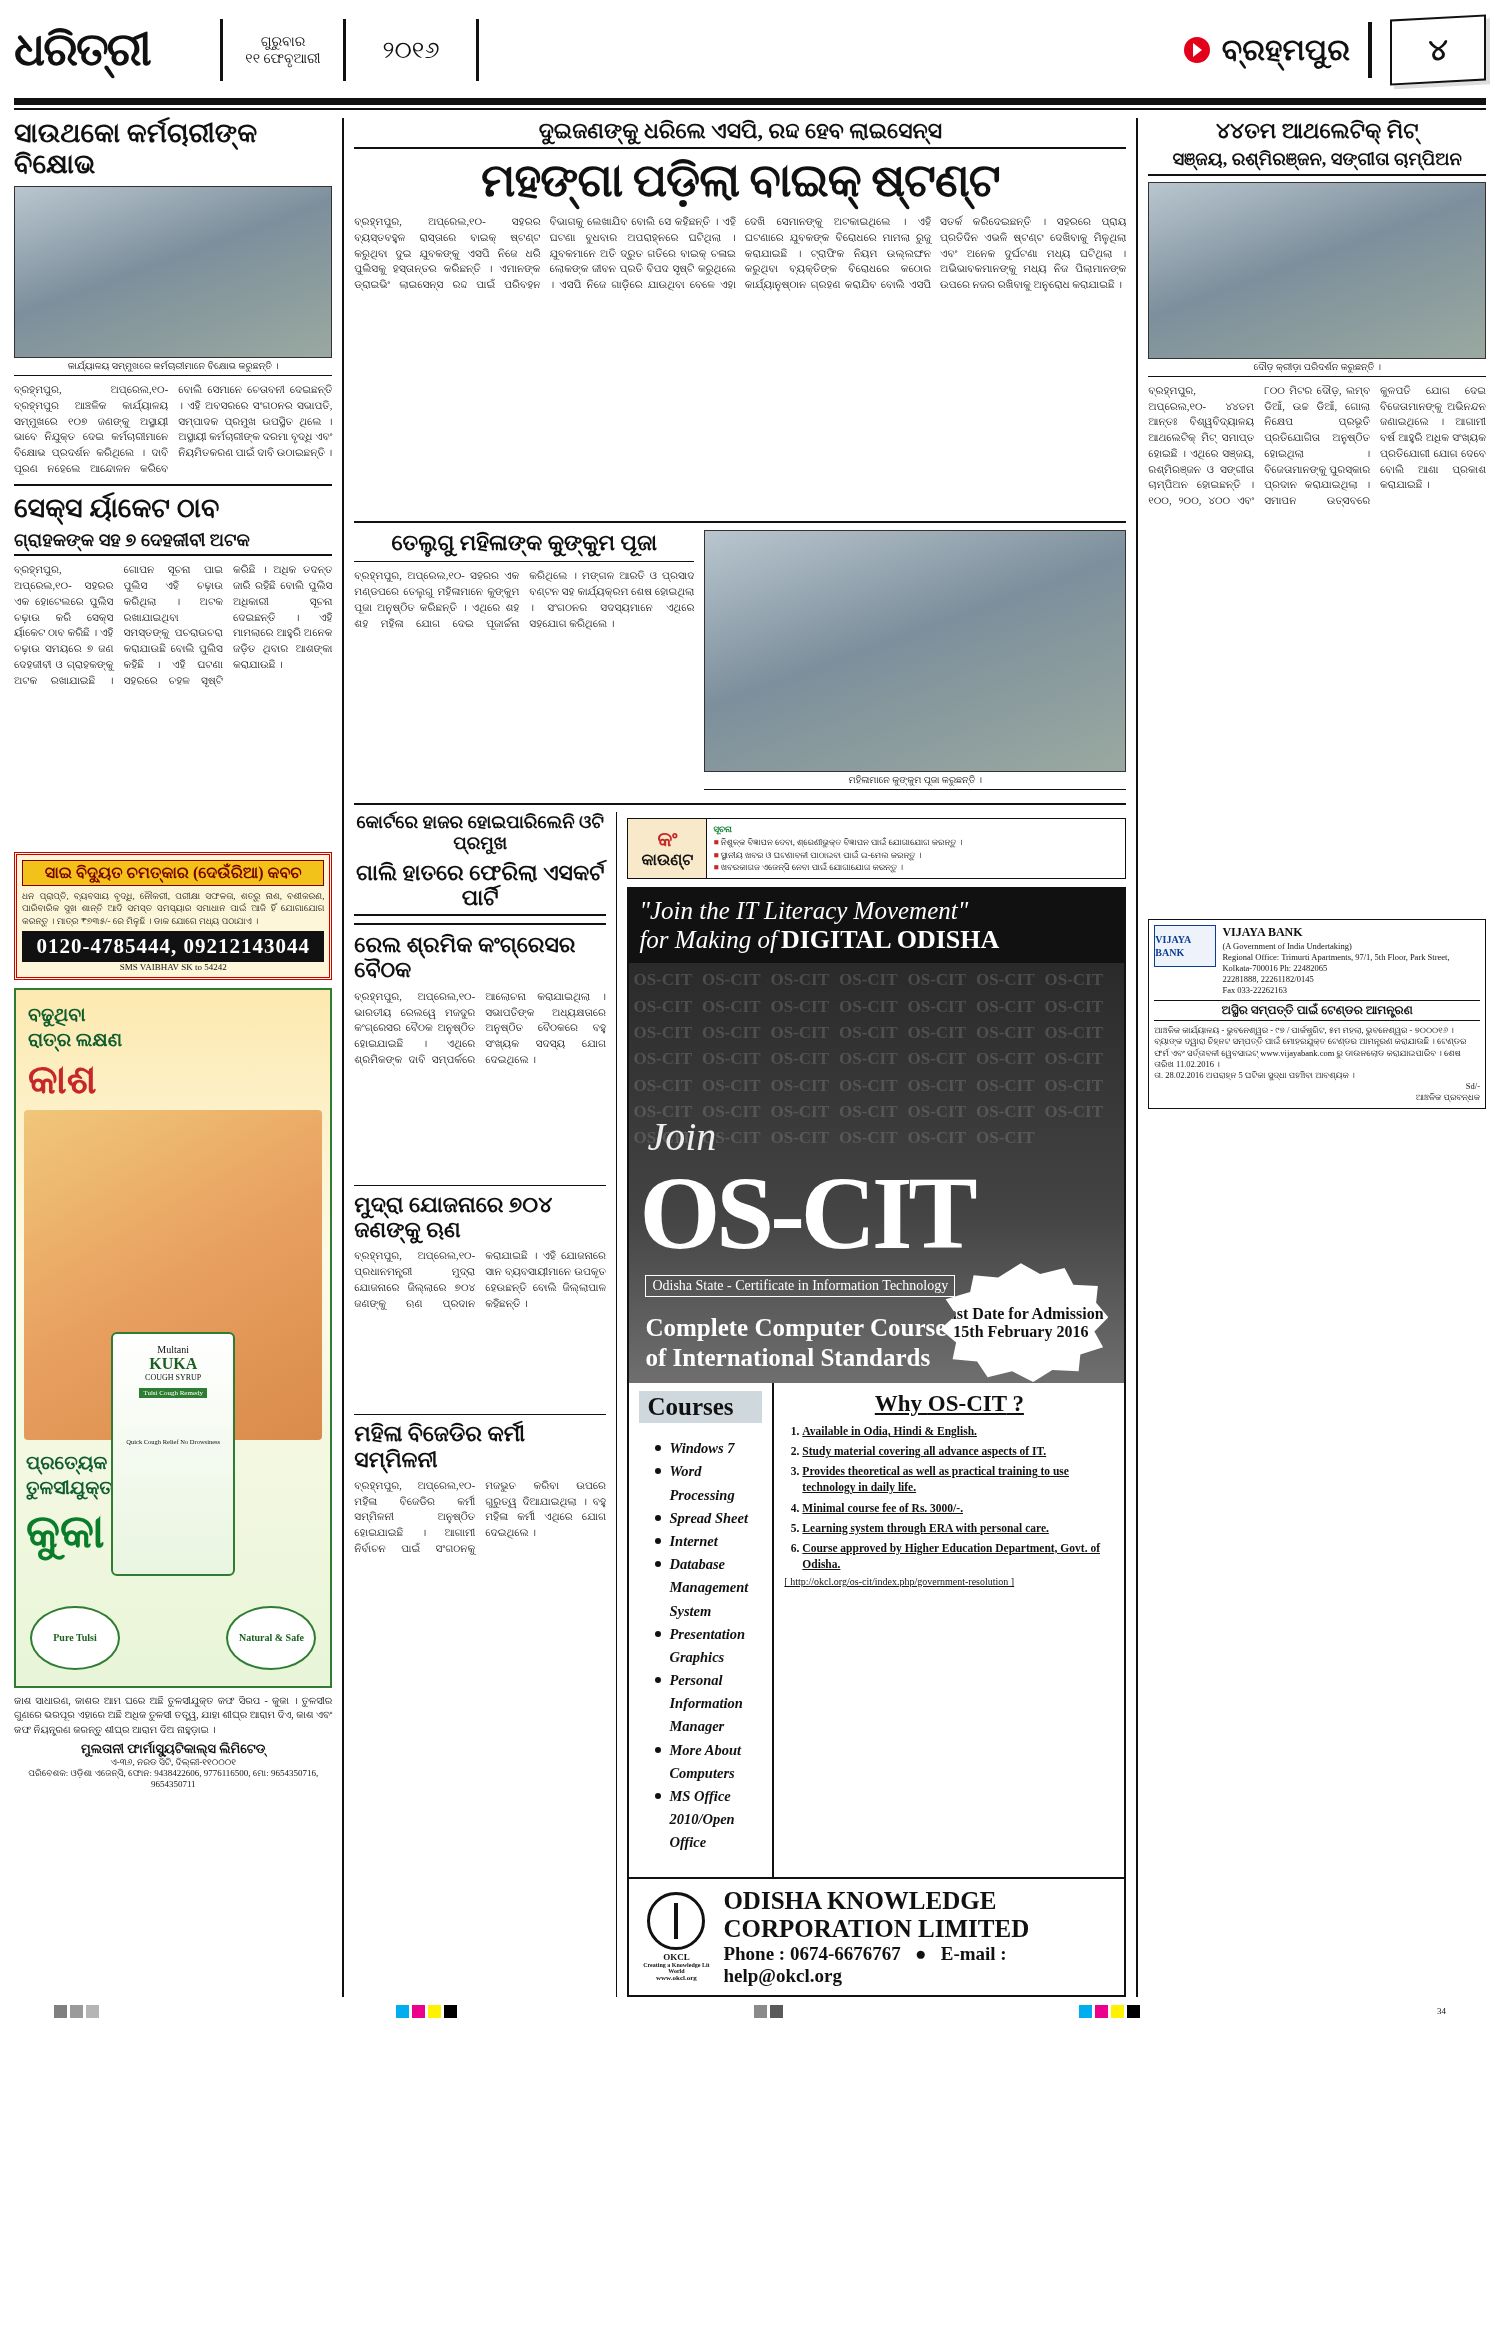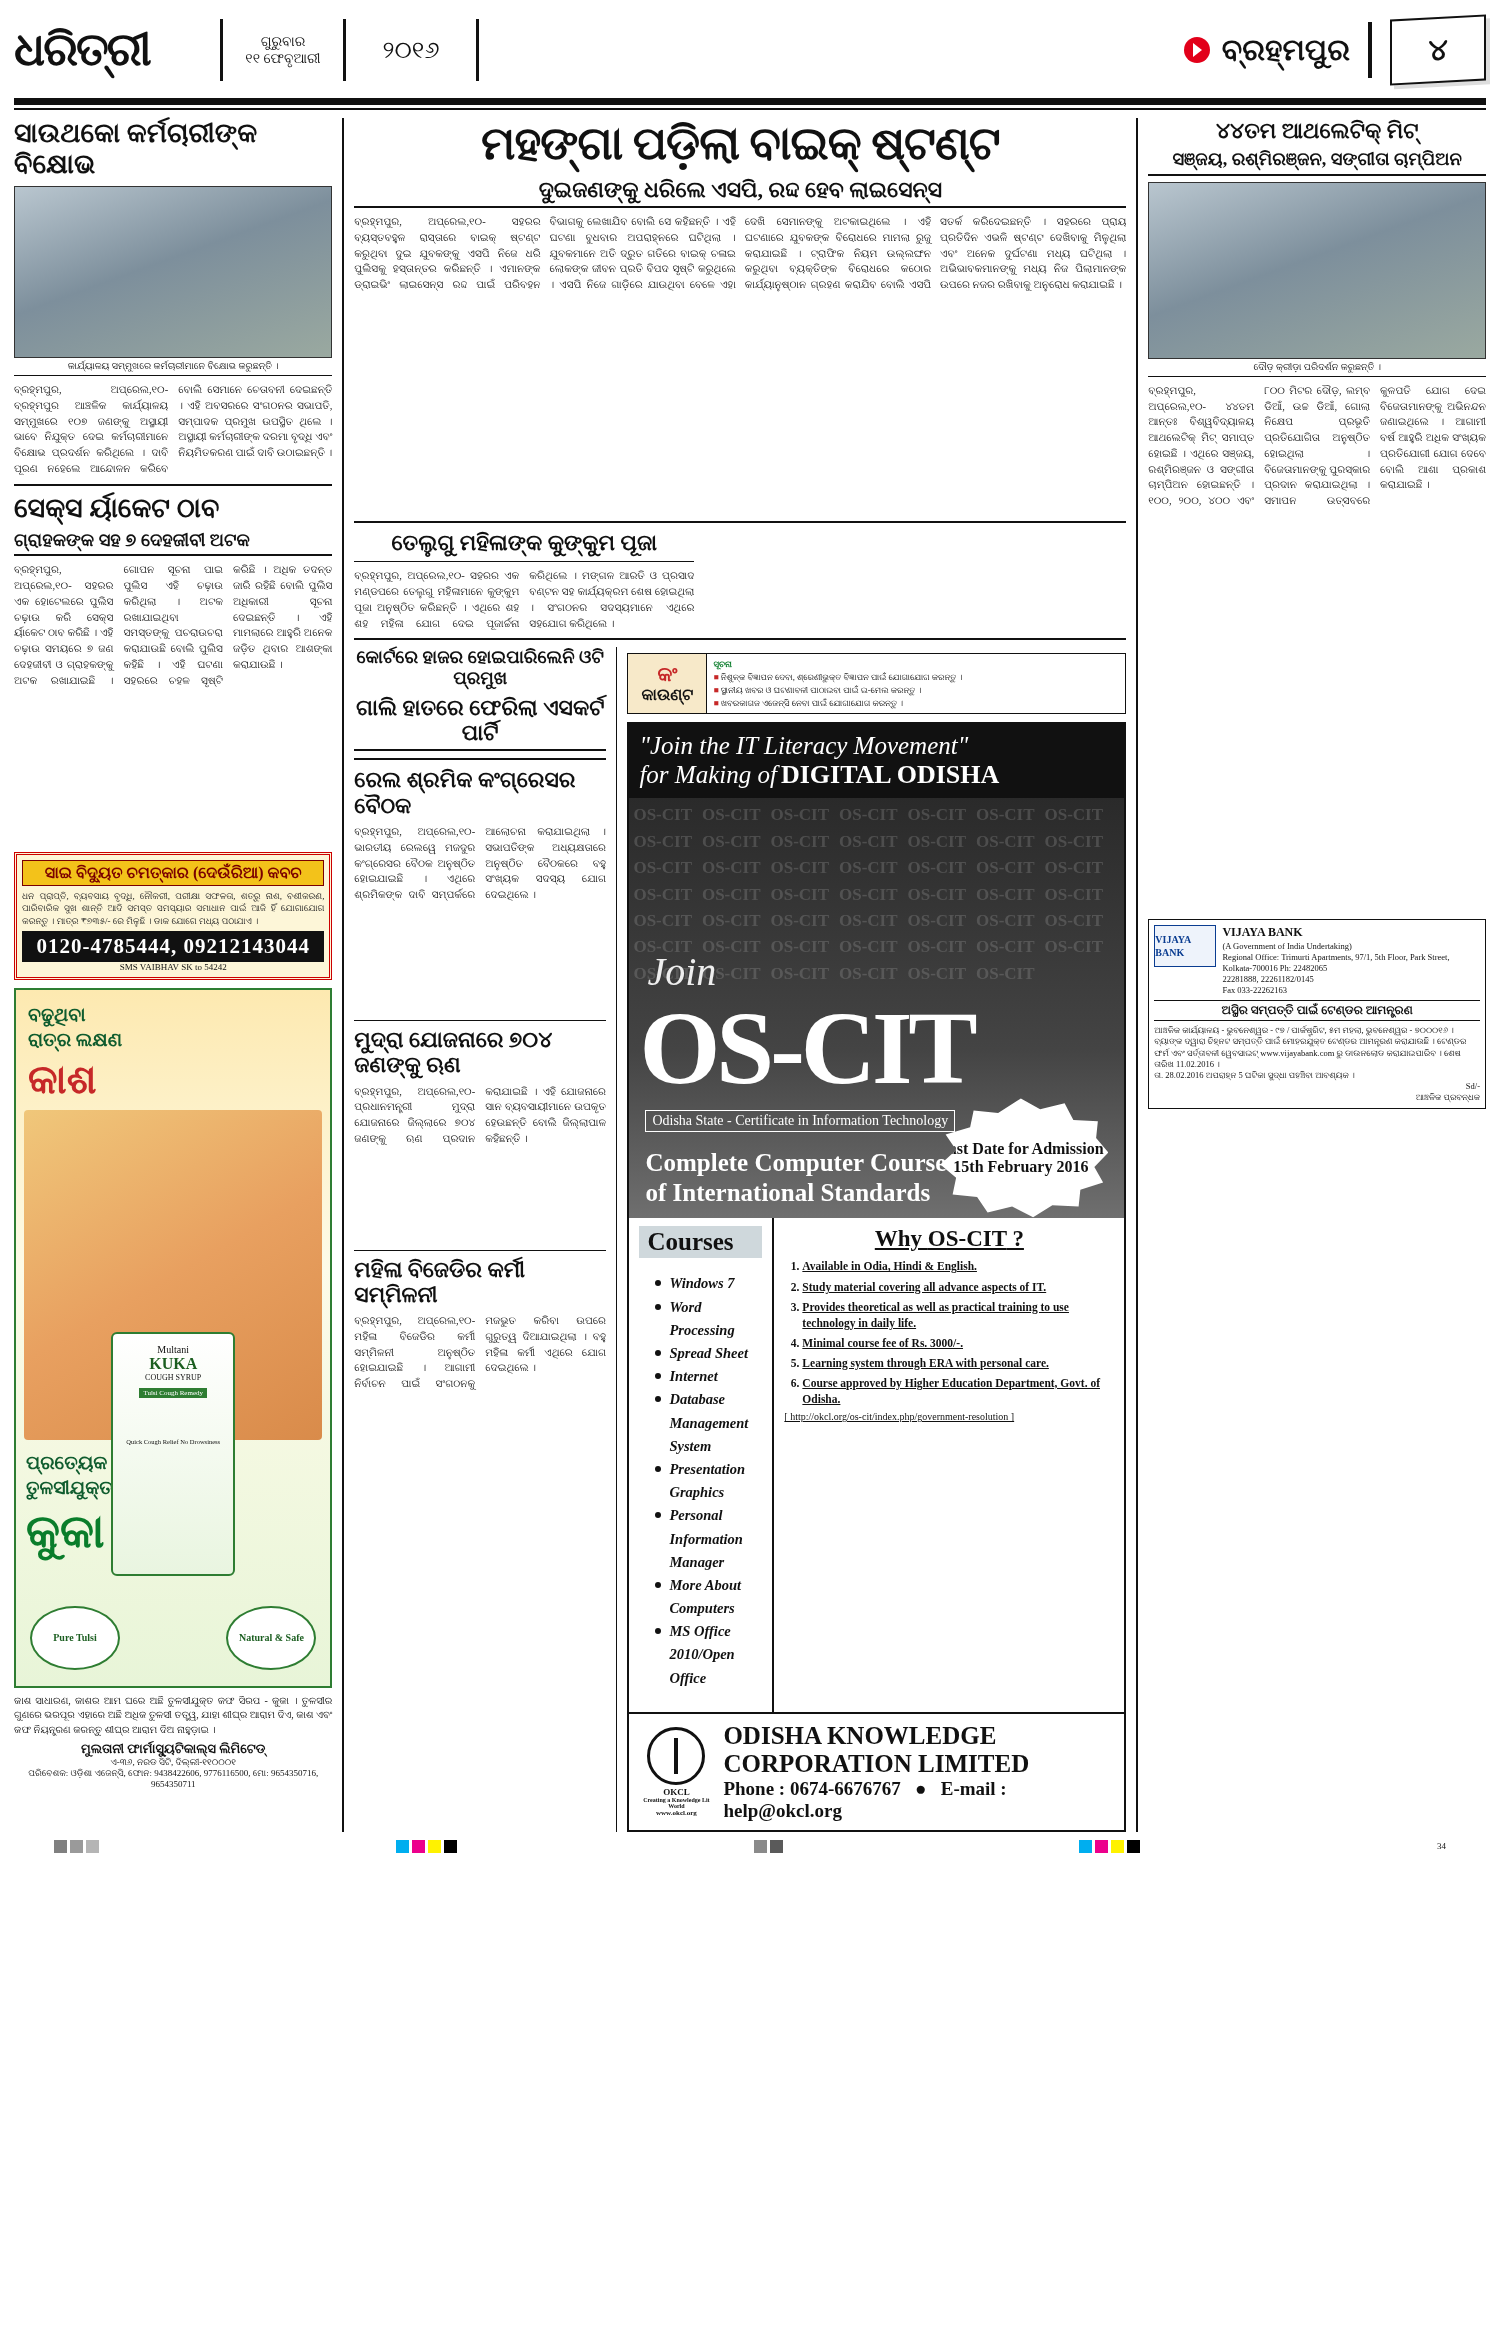--- a/index.html
+++ b/index.html
@@ -202,31 +202,35 @@
       <div class="kuka-foot">କାଶ ସାଧାରଣ, କାଶର ଆମ ଘରେ ଅଛି ତୁଳସୀଯୁକ୍ତ କଫ ସିରପ - କୁକା । ତୁଳସୀର ଗୁଣରେ ଭରପୂର ଏହାରେ ଅଛି ଅଧିକ ତୁଳସୀ ତତ୍ତ୍ୱ, ଯାହା ଶୀଘ୍ର ଆରାମ ଦିଏ, କାଶ ଏବଂ କଫ ନିୟନ୍ତ୍ରଣ କରନ୍ତୁ ଶୀଘ୍ର ଆରାମ ଦିଅ ନାହୁଡ଼ାଇ ।</div>
       <div class="kuka-maker">ମୁଲତାନୀ ଫାର୍ମାସ୍ୟୁଟିକାଲ୍ସ ଲିମିଟେଡ୍</div>
       <div class="kuka-addr">ଏ-୩୬, ନରଡ ସିଟି, ଦିଲ୍ଲୀ-୧୧୦୦୦୧</div>
       <div class="kuka-addr">ପରିବେଶକ: ଓଡ଼ିଶା ଏଜେନ୍ସି, ଫୋନ: 9438422606, 9776116500, ମୋ: 9654350716, 9654350711</div>
     </div>
 
     <div class="vline"></div>
 
     <div class="col" style="width:772px;">
 
+      <div class="hd-blk hd-md hd-c hd-under">ଦୁଇଜଣଙ୍କୁ ଧରିଲେ ଏସପି, ରଦ୍ଦ ହେବ ଲାଇସେନ୍ସ</div>
       <div class="hd-blk hd-xl">ମହଙ୍ଗା ପଡ଼ିଲା ବାଇକ୍ ଷ୍ଟଣ୍ଟ</div>
-      <div class="hd-blk hd-md hd-c hd-under">ଦୁଇଜଣଙ୍କୁ ଧରିଲେ ଏସପି, ରଦ୍ଦ ହେବ ଲାଇସେନ୍ସ</div>
       <div class="body-txt cols4" style="height:300px;">ବ୍ରହ୍ମପୁର, ଅପ୍ରେଲ,୧୦- ସହରର ବ୍ୟସ୍ତବହୁଳ ରାସ୍ତାରେ ବାଇକ୍ ଷ୍ଟଣ୍ଟ କରୁଥିବା ଦୁଇ ଯୁବକଙ୍କୁ ଏସପି ନିଜେ ଧରି ପୁଲିସକୁ ହସ୍ତାନ୍ତର କରିଛନ୍ତି । ଏମାନଙ୍କ ଡ୍ରାଇଭିଂ ଲାଇସେନ୍ସ ରଦ୍ଦ ପାଇଁ ପରିବହନ ବିଭାଗକୁ ଲେଖାଯିବ ବୋଲି ସେ କହିଛନ୍ତି । ଏହି ଘଟଣା ବୁଧବାର ଅପରାହ୍ନରେ ଘଟିଥିଲା । ଯୁବକମାନେ ଅତି ଦ୍ରୁତ ଗତିରେ ବାଇକ୍ ଚଳାଇ ଲୋକଙ୍କ ଜୀବନ ପ୍ରତି ବିପଦ ସୃଷ୍ଟି କରୁଥିଲେ । ଏସପି ନିଜେ ଗାଡ଼ିରେ ଯାଉଥିବା ବେଳେ ଏହା ଦେଖି ସେମାନଙ୍କୁ ଅଟକାଇଥିଲେ । ଏହି ଘଟଣାରେ ଯୁବକଙ୍କ ବିରୋଧରେ ମାମଲା ରୁଜୁ କରାଯାଇଛି । ଟ୍ରାଫିକ ନିୟମ ଉଲ୍ଲଙ୍ଘନ କରୁଥିବା ବ୍ୟକ୍ତିଙ୍କ ବିରୋଧରେ କଠୋର କାର୍ଯ୍ୟାନୁଷ୍ଠାନ ଗ୍ରହଣ କରାଯିବ ବୋଲି ଏସପି ସତର୍କ କରିଦେଇଛନ୍ତି । ସହରରେ ପ୍ରାୟ ପ୍ରତିଦିନ ଏଭଳି ଷ୍ଟଣ୍ଟ ଦେଖିବାକୁ ମିଳୁଥିଲା ଏବଂ ଅନେକ ଦୁର୍ଘଟଣା ମଧ୍ୟ ଘଟିଥିଲା । ଅଭିଭାବକମାନଙ୍କୁ ମଧ୍ୟ ନିଜ ପିଲାମାନଙ୍କ ଉପରେ ନଜର ରଖିବାକୁ ଅନୁରୋଧ କରାଯାଇଛି ।</div>
 
       <div class="hr"></div>
 
       <div style="display:flex;gap:10px;">
         <div style="width:340px;">
           <div class="hd-blk hd-md hd-c">ତେଲୁଗୁ ମହିଳାଙ୍କ କୁଙ୍କୁମ ପୂଜା</div>
           <div class="hrthin"></div>
           <div class="body-txt cols2">ବ୍ରହ୍ମପୁର, ଅପ୍ରେଲ,୧୦- ସହରର ଏକ ମଣ୍ଡପରେ ତେଲୁଗୁ ମହିଳାମାନେ କୁଙ୍କୁମ ପୂଜା ଅନୁଷ୍ଠିତ କରିଛନ୍ତି । ଏଥିରେ ଶହ ଶହ ମହିଳା ଯୋଗ ଦେଇ ପୂଜାର୍ଚ୍ଚନା କରିଥିଲେ । ମଙ୍ଗଳ ଆରତି ଓ ପ୍ରସାଦ ବଣ୍ଟନ ସହ କାର୍ଯ୍ୟକ୍ରମ ଶେଷ ହୋଇଥିଲା । ସଂଗଠନର ସଦସ୍ୟମାନେ ଏଥିରେ ସହଯୋଗ କରିଥିଲେ ।</div>
+        </div>
+        <div style="flex:1;">
+          <div class="photo" style="height:240px;"></div>
+          <div class="cap">ମହିଳାମାନେ କୁଙ୍କୁମ ପୂଜା କରୁଛନ୍ତି ।</div>
         </div>
       </div>
 
       <div class="hr"></div>
 
       <div style="display:flex;gap:10px;">
         <div style="width:380px;">
           <div class="hd-blk hd-sm hd-c">କୋର୍ଟରେ ହାଜର ହୋଇପାରିଲେନି ଓଟି ପ୍ରମୁଖ</div>
           <div class="hd-blk hd-md hd-c hd-under">ଗାଲି ହାତରେ ଫେରିଲା ଏସକର୍ଟ ପାର୍ଟି</div>
 

